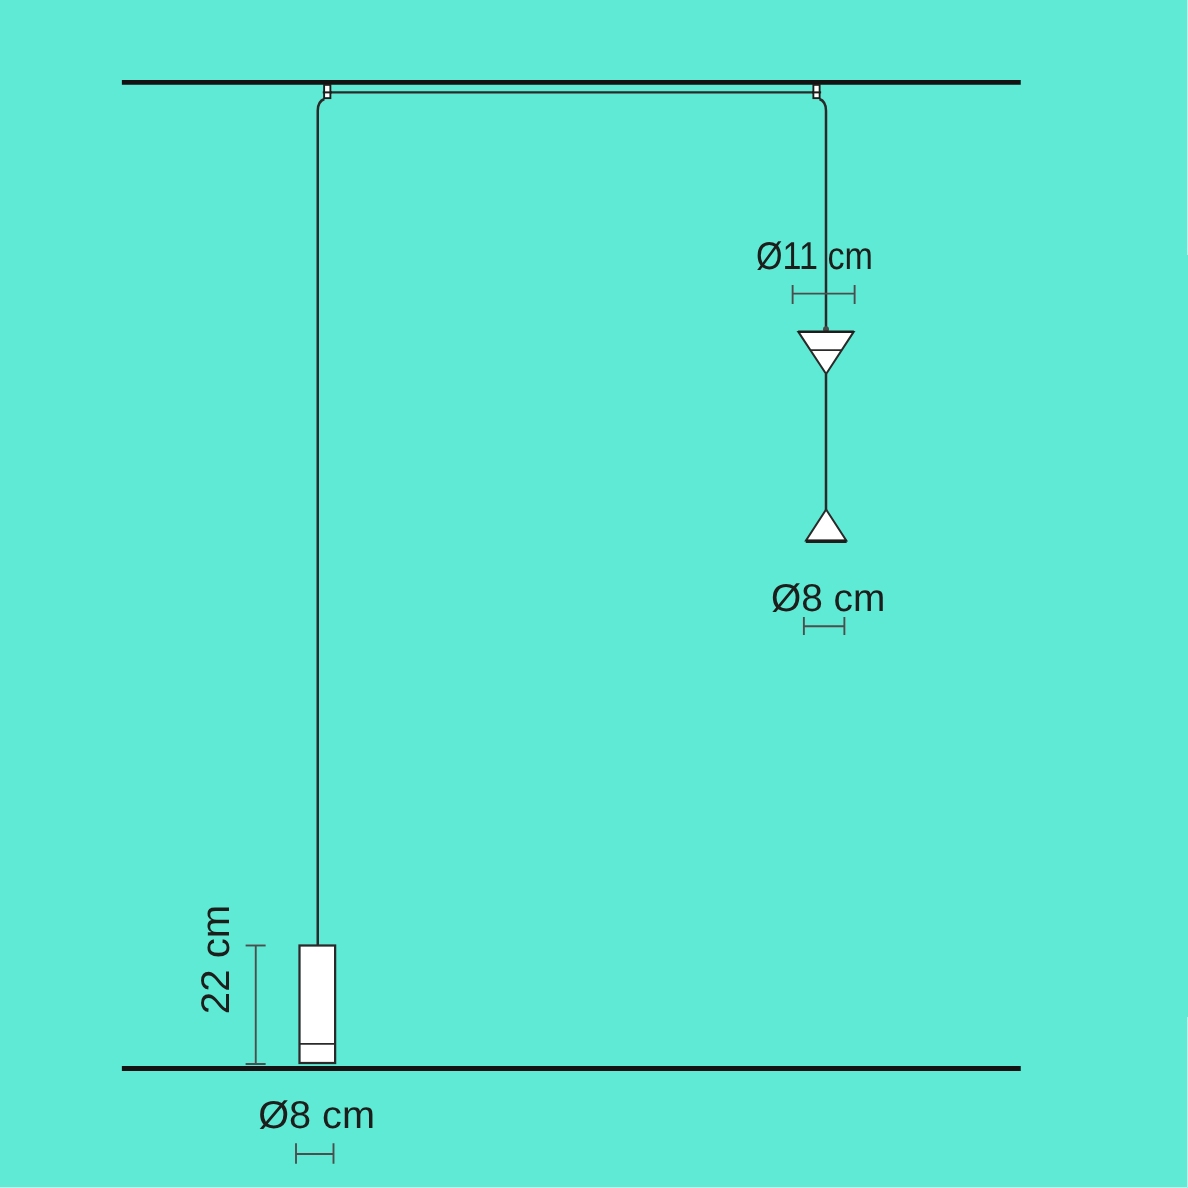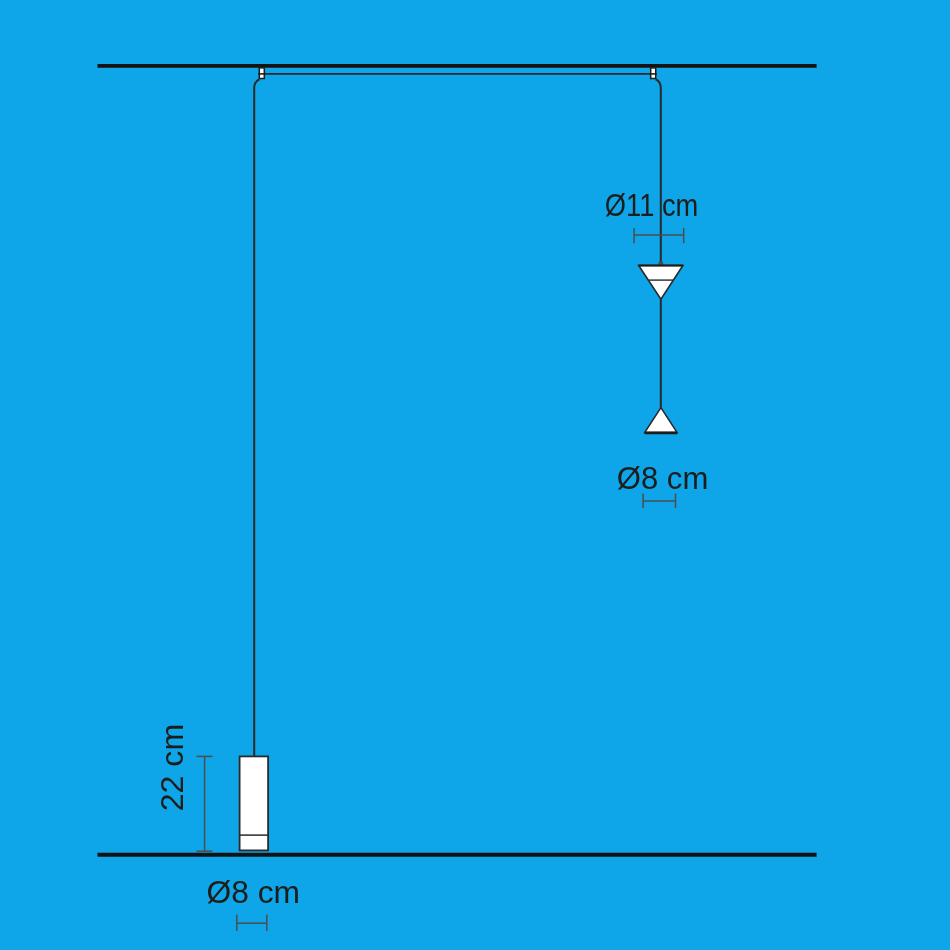--- a/index.html
+++ b/index.html
@@ -1,16 +1,16 @@
 <!DOCTYPE html>
 <html><head>
 <meta charset="utf-8">
 <style>
   html,body{margin:0;padding:0;background:#ffffff;}
-  .page{width:950px;height:950px;position:relative;background:#0ea5e9;overflow:hidden;}
+  .page{width:950px;height:950px;position:relative;background:#5eead4;overflow:hidden;}
   svg{display:block;}
   text{font-family:"Liberation Sans", sans-serif;fill:#1d1d1b;}
 </style>
 </head>
 <body>
 <div class="page">
 <svg width="950" height="950" viewBox="0 0 950 950" xmlns="http://www.w3.org/2000/svg">
 
   <line x1="97.5" y1="65.9" x2="816.6" y2="65.9" stroke="#131313" stroke-width="3.7"></line>
 

